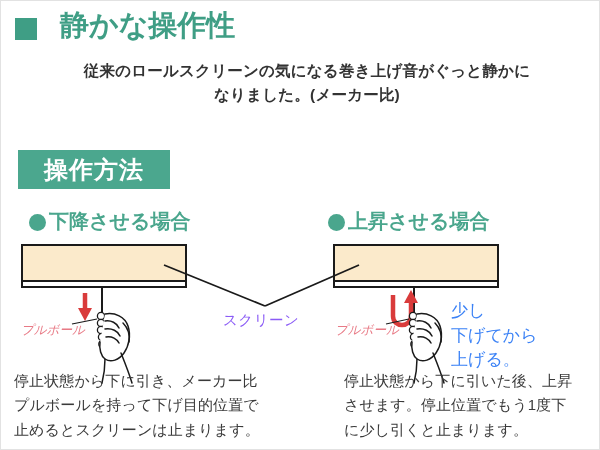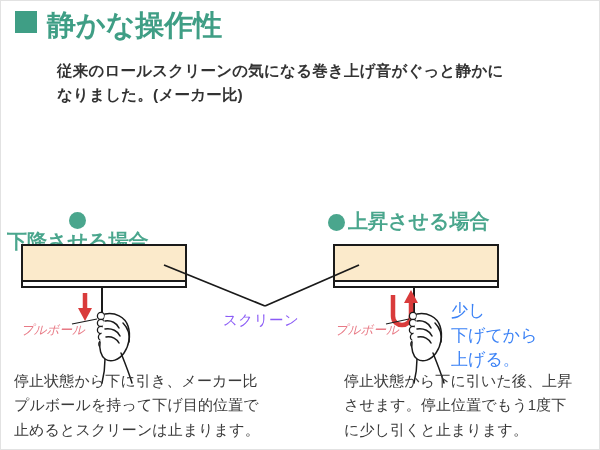--- a/index.html
+++ b/index.html
@@ -19,22 +19,22 @@
     box-sizing: border-box;
     border: 1px solid #e2e2e2;
   }
 
   
   .hdr {
     position: absolute;
     left: 14px;
     top: 10px;
     display: flex;
-    align-items: flex-start;
-    gap: 10px;
+    align-items: flex-end;
+    gap: 23px;
   }
   .hdr-square {
     width: 22px;
     height: 22px;
     background: #3f9e85;
     flex: 0 0 auto;
   }
   .hdr-title {
     color: #3f9e85;
     font-size: 29px;
@@ -81,21 +81,21 @@
     position: absolute;
     display: flex;
     align-items: center;
     gap: 3px;
     color: #4aa68d;
     font-size: 20px;
     font-weight: bold;
     line-height: 1;
     white-space: nowrap;
   }
-  .sec-head.left  { left: 6px;  top: 210px; flex-direction: column; }
+  .sec-head.left  { left: 28px;  top: 210px; }
   .sec-head.right { left: 327px; top: 210px; }
   .bullet-dot {
     width: 17px;
     height: 17px;
     border-radius: 50%;
     background: #4aa68d;
     flex: 0 0 auto;
     position: relative;
     top: 1px;
   }
@@ -196,23 +196,26 @@
 </head>
 <body>
 
 <div id="page">
 
   <div class="hdr">
     <span class="hdr-square"></span>
     <span class="hdr-title">静かな操作性</span>
   </div>
 
-  <div class="lead" style="white-space:pre-line;">従来のロールスクリーンの気になる巻き上げ音がぐっと静かに
+  <div class="lead" style="white-space:pre-line;text-align:center;">従来のロールスクリーンの気になる巻き上げ音がぐっと静かに
 なりました。(メーカー比)</div>
 
+  <div class="ribbon">
+    <span class="ribbon-text">操作方法</span>
+  </div>
 
   <div class="sec-head left">
     <span class="bullet-dot"></span>
     <span>下降させる場合</span>
   </div>
 
   <div class="sec-head right">
     <span class="bullet-dot"></span>
     <span>上昇させる場合</span>
   </div>

